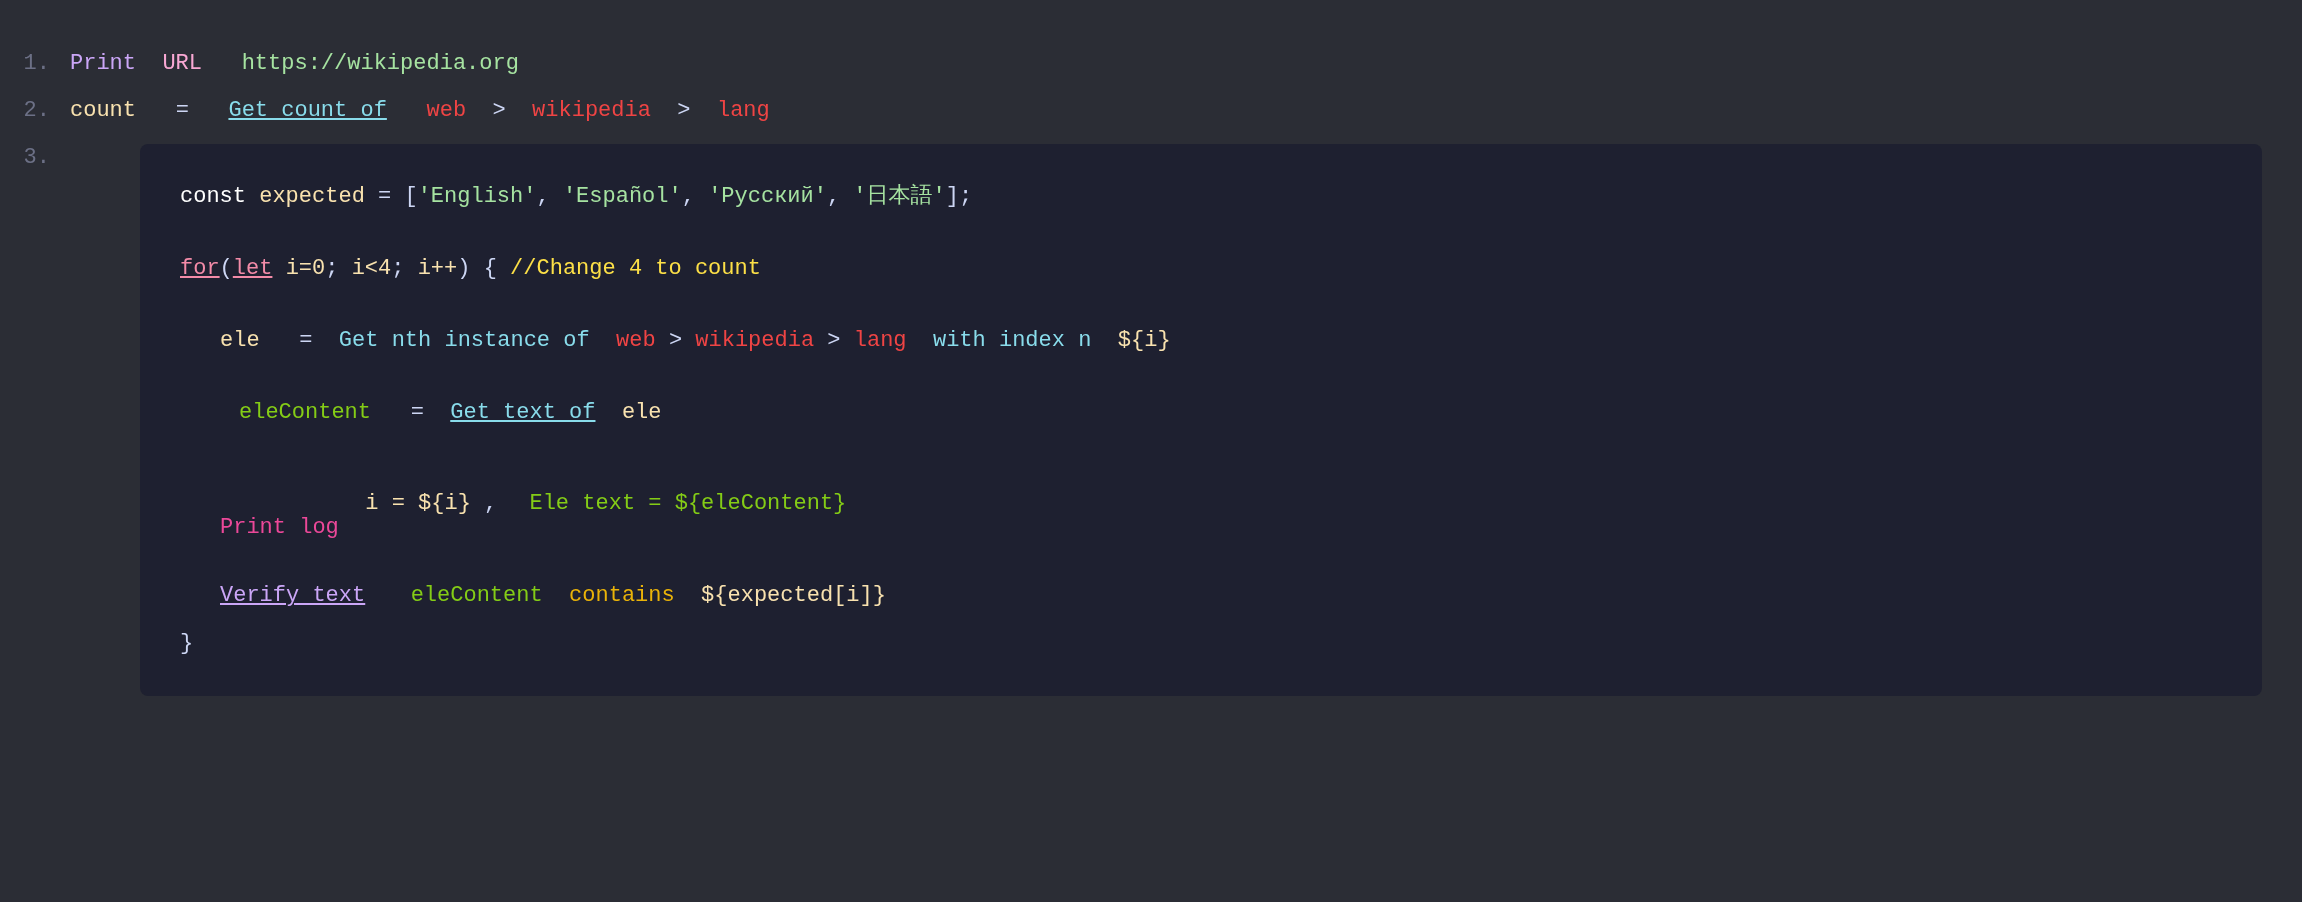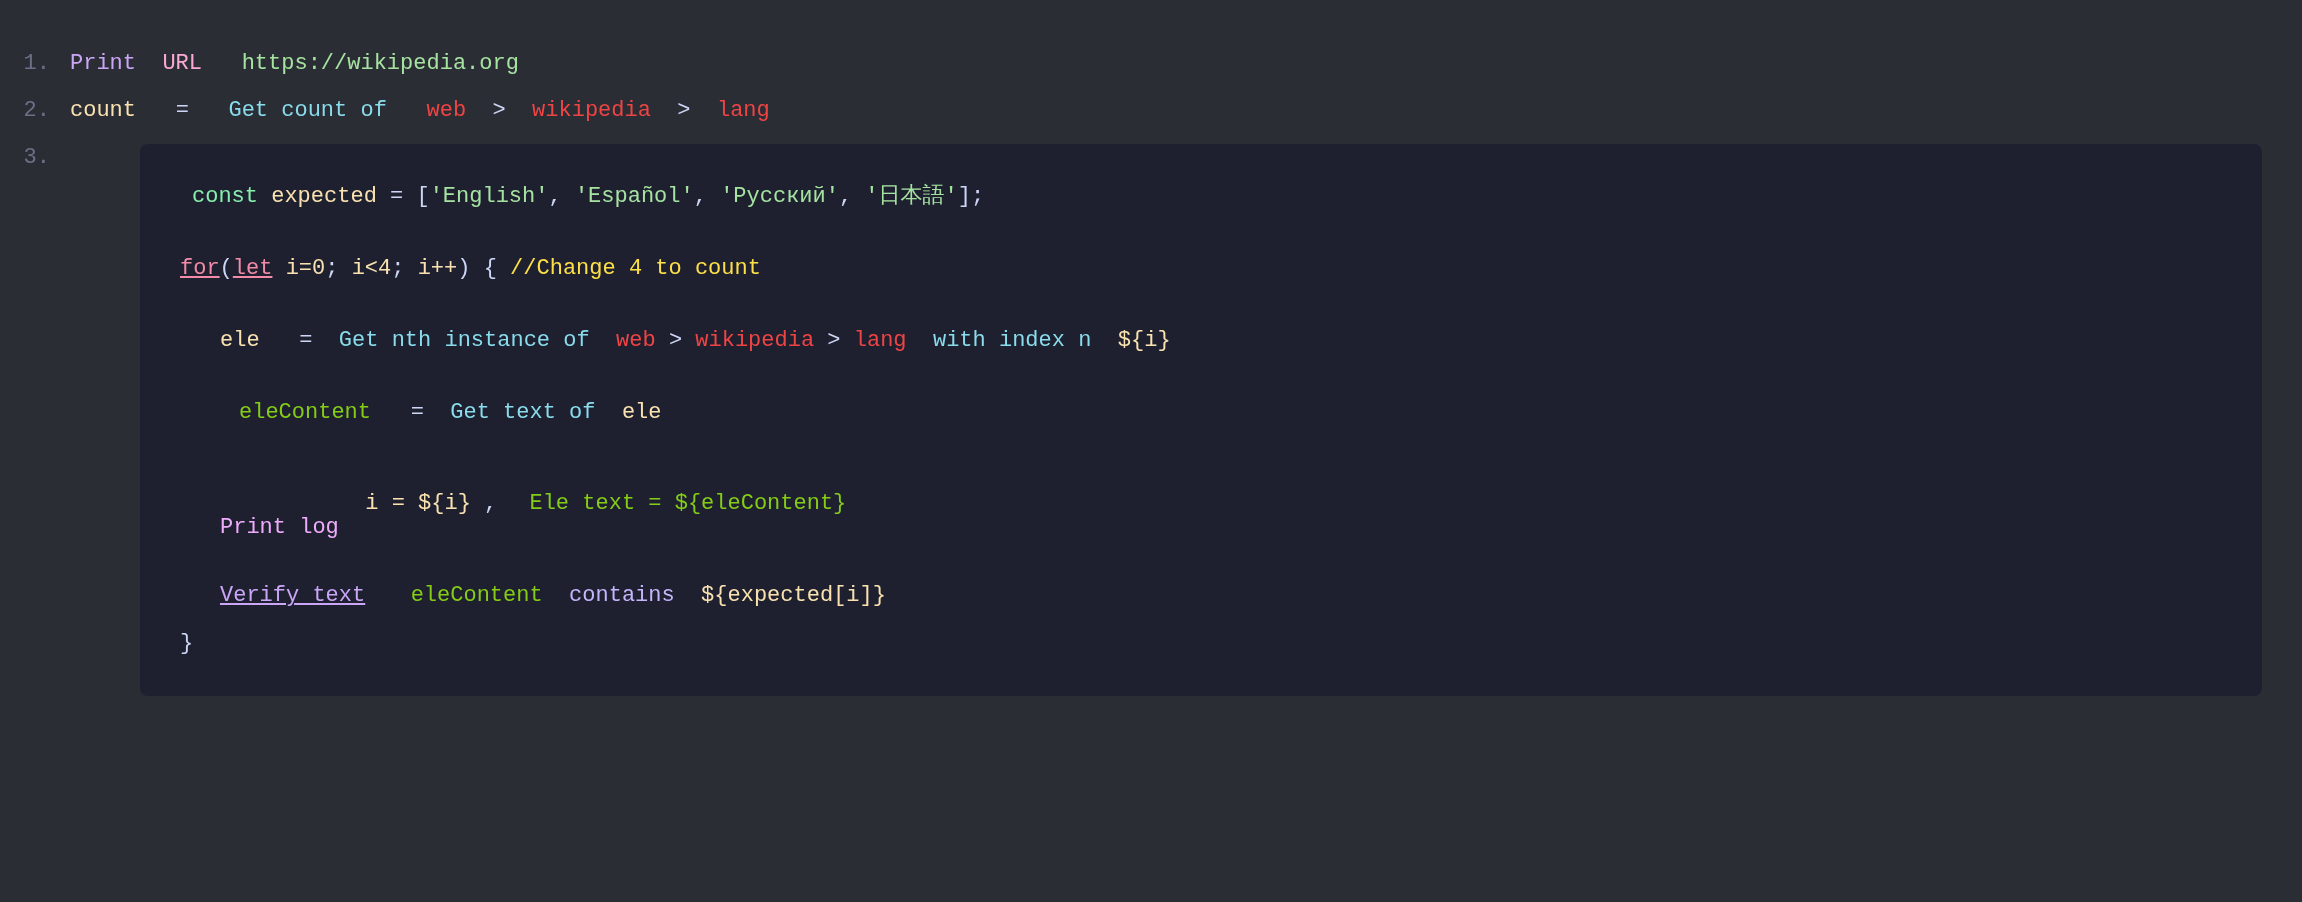--- a/index.html
+++ b/index.html
@@ -44,37 +44,37 @@
     .line-content {
       flex: 1;
       line-height: 1.6;
     }
 
     .kw-open { color: #cba6f7; }       
     .kw-url { color: #f9a8d4; }         
     .url-val { color: #a6e3a1; }        
     .var-count { color: #f9e2af; }      
     .op { color: #cdd6f4; }             
-    .kw-get { color: #89dceb; }          
+    .kw-get { color: #89dceb; text-decoration: underline; }          
     .path { color: #ef4444; }           
     .arrow { color: #cdd6f4; }          
     .kw-for { color: #f38ba8; text-decoration: underline; }         
     .var-i { color: #f9e2af; }            
     .comment { color: #fde047; }        
-    .kw-const { color: #86efac; margin-left: 12px; }       
+    .kw-const { color: #ffffff; }       
     .var-expected { color: #f9e2af; }   
     .string { color: #a6e3a1; }         
     .bracket { color: #cdd6f4; }        
     .var-ele { color: #f9e2af; }        
     .kw-nth { color: #89dceb; }         
     .template { color: #f9e2af; }       
     .var-ele-content { color: #84cc16; margin-left: 19px; }        
-    .kw-print { color: #f0abfc; margin-top: 48px; }       
+    .kw-print { color: #ec4899; margin-top: 48px; }       
     .kw-verify { color: #cba6f7; text-decoration: underline; }      
-    .kw-contains { color: #c4b5fd; text-align: center; }    
+    .kw-contains { color: #eab308; text-align: center; }    
 
     .code-block {
       background-color: #1e2030;
       border-radius: 8px;
       margin-left: 70px;
       margin-right: 40px;
       margin-top: 4px;
       margin-bottom: 10px;
       padding: 28px 40px 28px 40px;
     }

